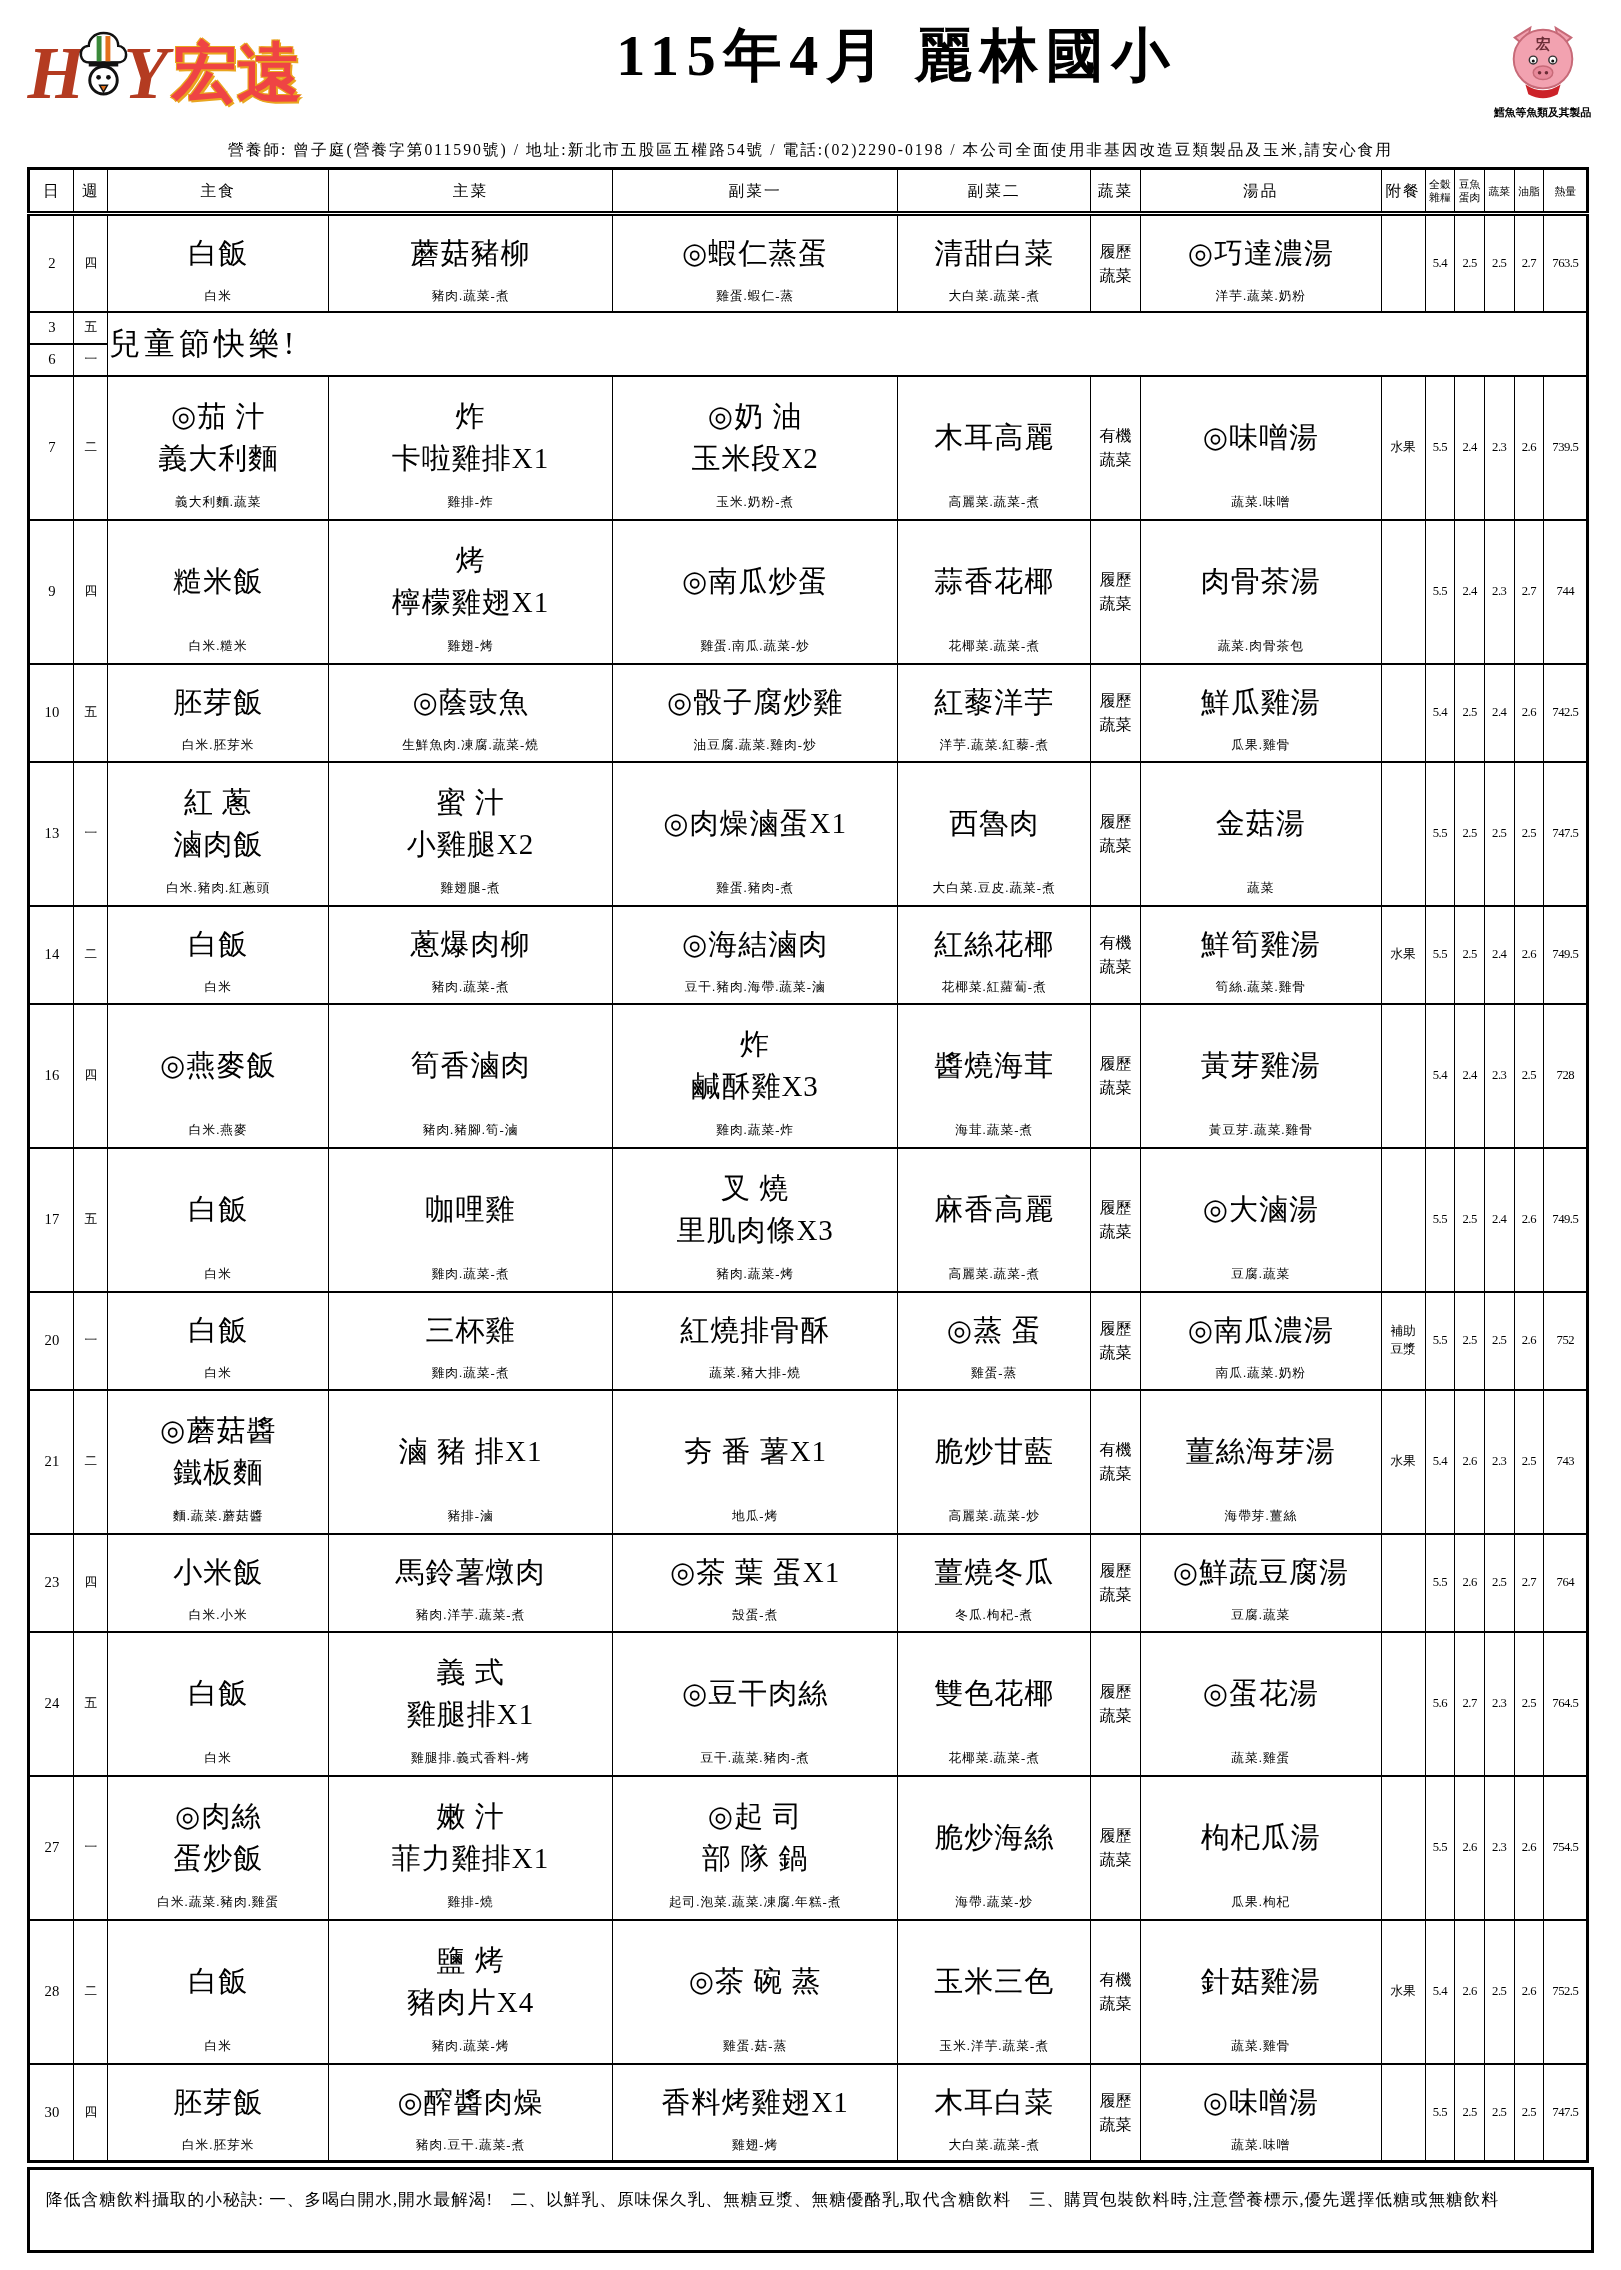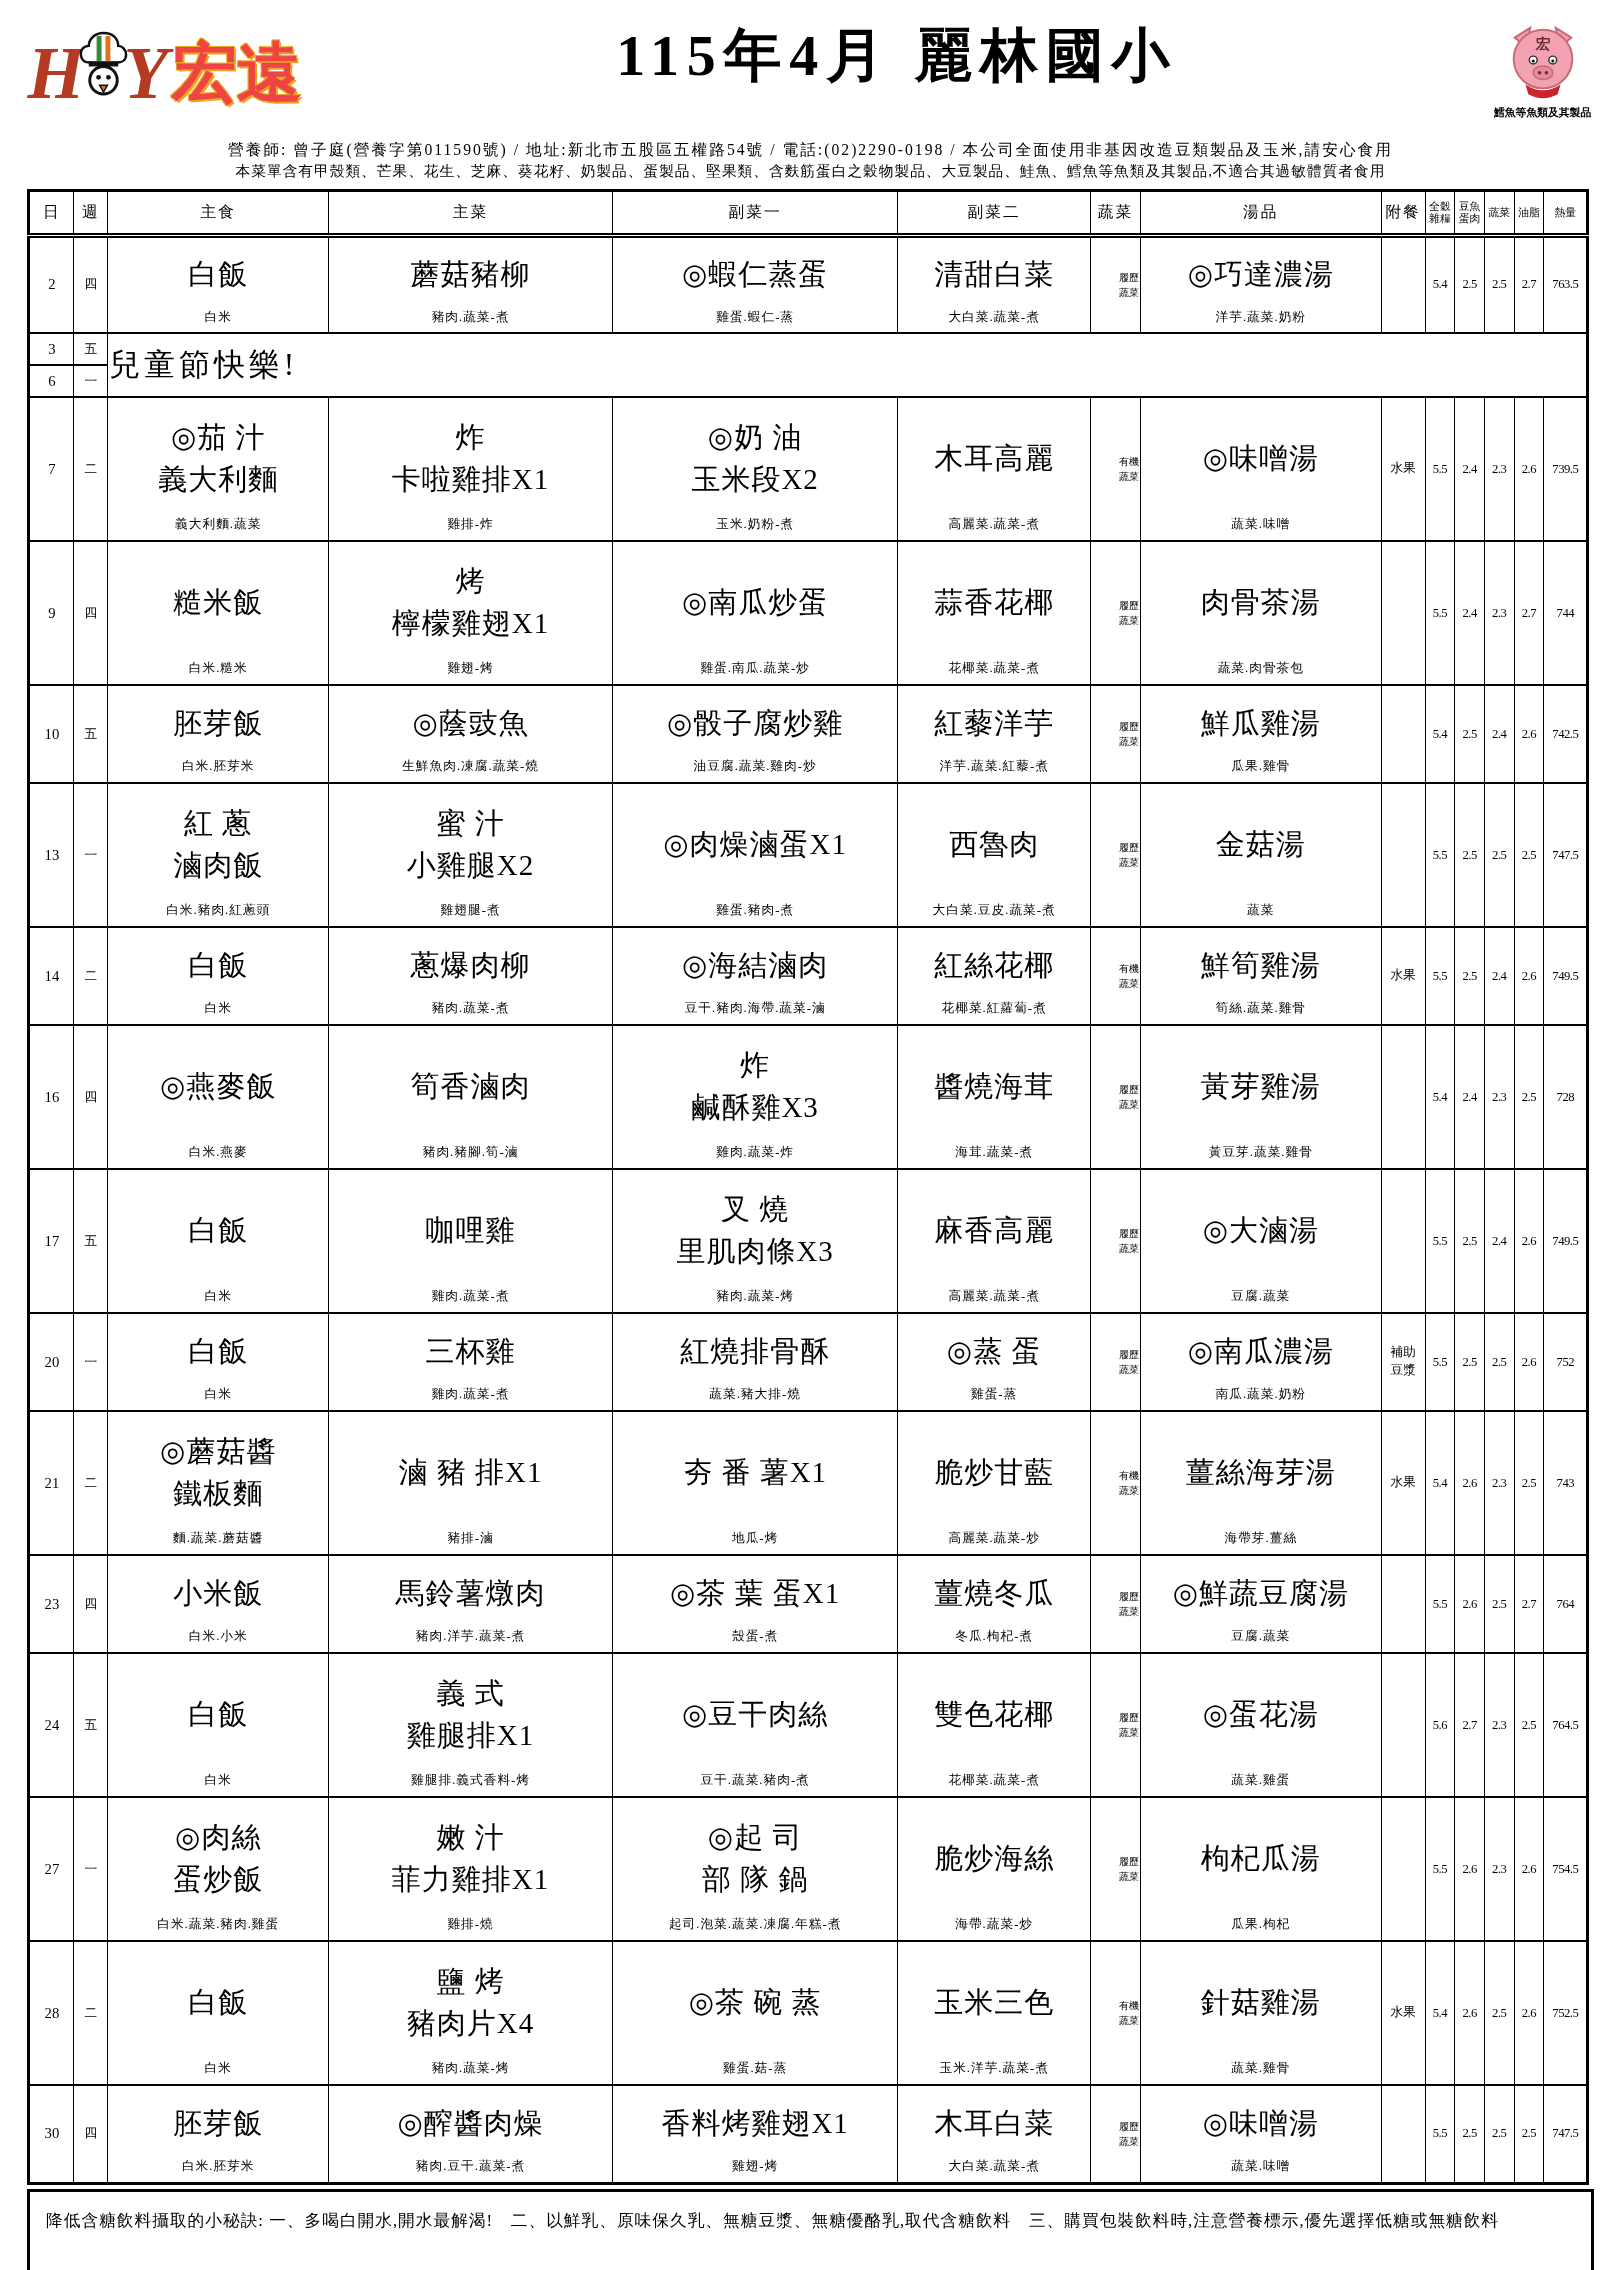--- a/index.html
+++ b/index.html
@@ -30,21 +30,21 @@
   th,td{border:1px solid #000;box-sizing:border-box;overflow:hidden;}
   thead tr{height:45px;border-bottom:5.9px double #000;}
   th{font-size:15.7px;font-weight:normal;white-space:pre-line;line-height:1.15;letter-spacing:2px;}
   th.small{font-size:10.8px;letter-spacing:0;}
   tbody tr{border-bottom:2.9px solid #000;}
   tr.row-tall{height:144px;}
   tr.row-short{height:98px;}
   tr.row-notice{height:32px;}
   td.day{text-align:center;font-size:14.7px;}
   td.week{text-align:center;font-size:12.7px;}
-  td.veg{text-align:right;font-size:10px;white-space:pre-line;line-height:1.5;}
+  td.veg{text-align:center;font-size:16px;white-space:pre-line;line-height:1.5;}
   td.extra{text-align:center;font-size:12.7px;white-space:pre-line;line-height:1.4;}
   td.num{text-align:center;font-size:12.7px;letter-spacing:-0.5px;}
   td.notice{text-align:left;font-size:31px;letter-spacing:3.9px;}
   .dish-wrap{display:flex;flex-direction:column;height:100%;}
   tr.row-tall .dish-wrap{height:137px;}
   tr.row-short .dish-wrap{height:92px;}
   .dname{flex:1;display:flex;align-items:center;justify-content:center;text-align:center;
     font-size:29px;white-space:pre-line;line-height:1.45;letter-spacing:1px;}
   .dsub{text-align:center;font-size:12.7px;padding-bottom:4.9px;letter-spacing:1px;}
 
@@ -93,21 +93,20 @@
         <circle cx="46.5" cy="54" r="1.8" fill="#6b2d36"></circle>
         <path d="M25 66 Q43 78 61 66 L58 76 Q43 84 28 76 Z" fill="#cc2229"></path>
       </svg>
       <div class="mascot-cap">鱈魚等魚類及其製品</div>
     </div>
 
   </header>
 
   <div class="info">
     <div class="l1">營養師:  曾子庭(營養字第011590號) / 地址:新北市五股區五權路54號 / 電話:(02)2290-0198 / 本公司全面使用非基因改造豆類製品及玉米,請安心食用</div>
-    <div class="l2">本菜單含有甲殼類、芒果、花生、芝麻、葵花籽、奶製品、蛋製品、堅果類、含麩筋蛋白之穀物製品、大豆製品、鮭魚、鱈魚等魚類及其製品,不適合其過敏體質者食用</div>
   </div>
 
   <table>
     <colgroup>
       <col style="width:44px">
         <col style="width:33px">
         <col style="width:216px">
         <col style="width:277px">
       <col style="width:279px">
         <col style="width:188px">

